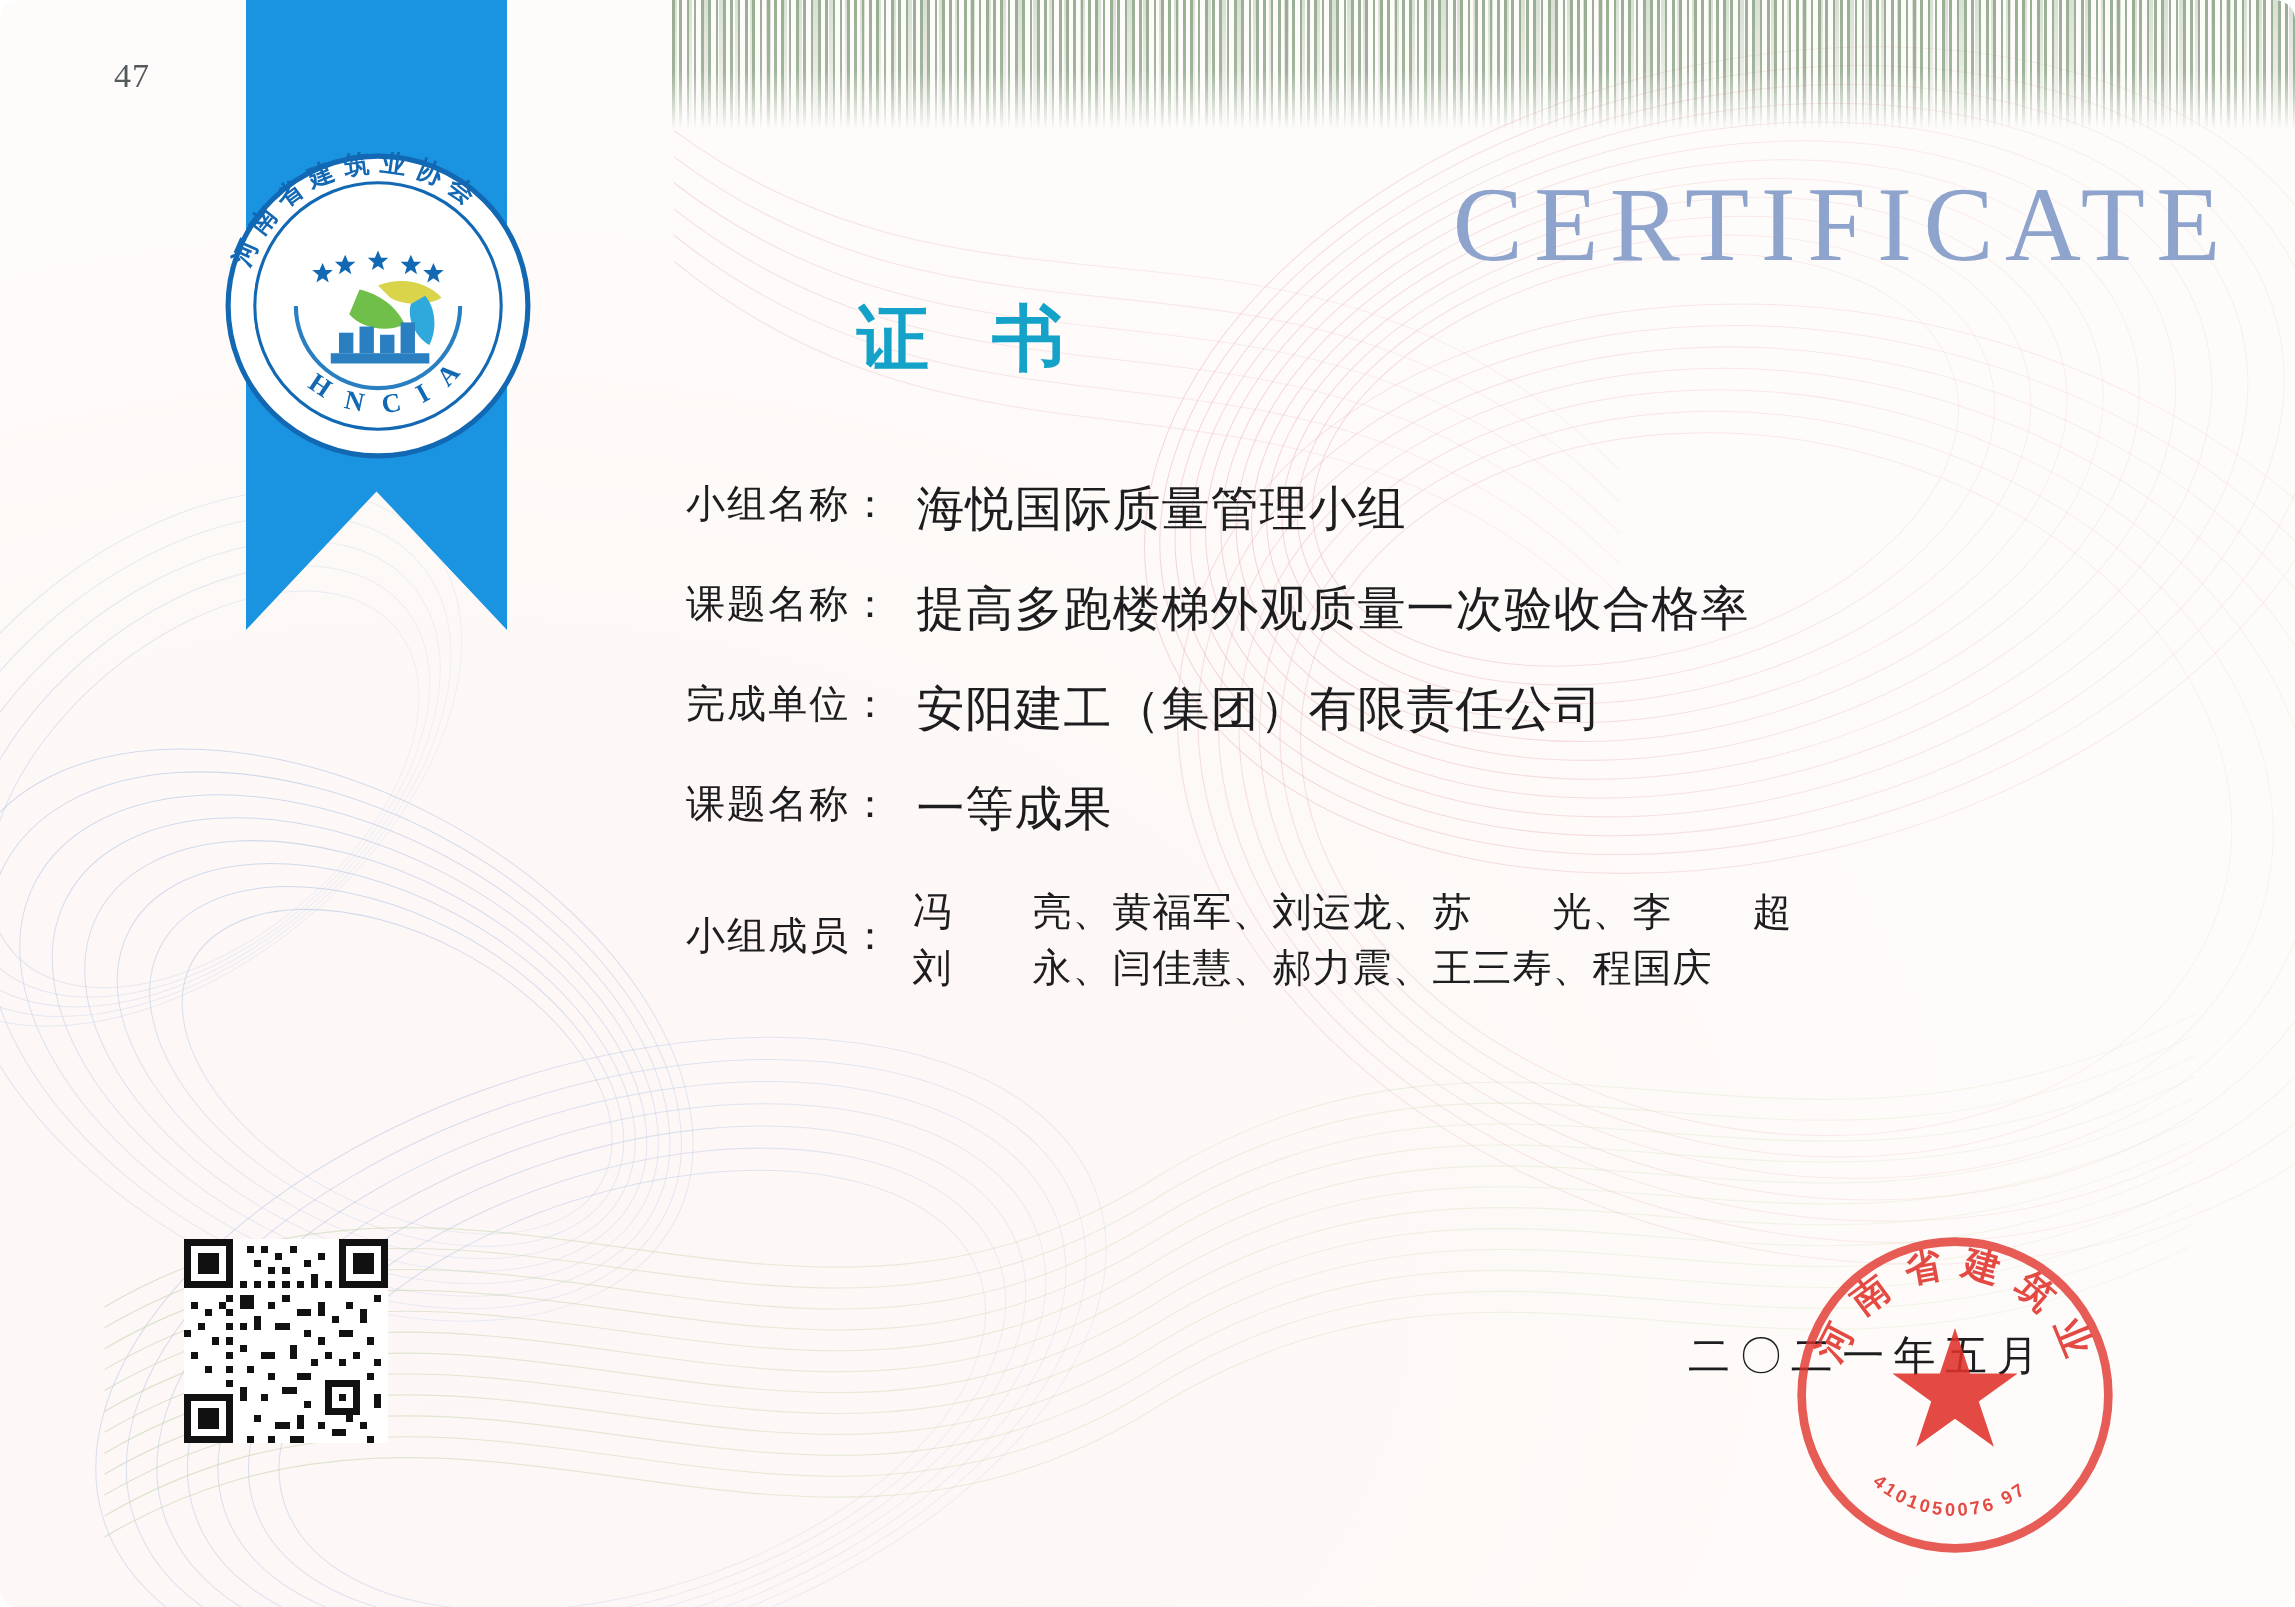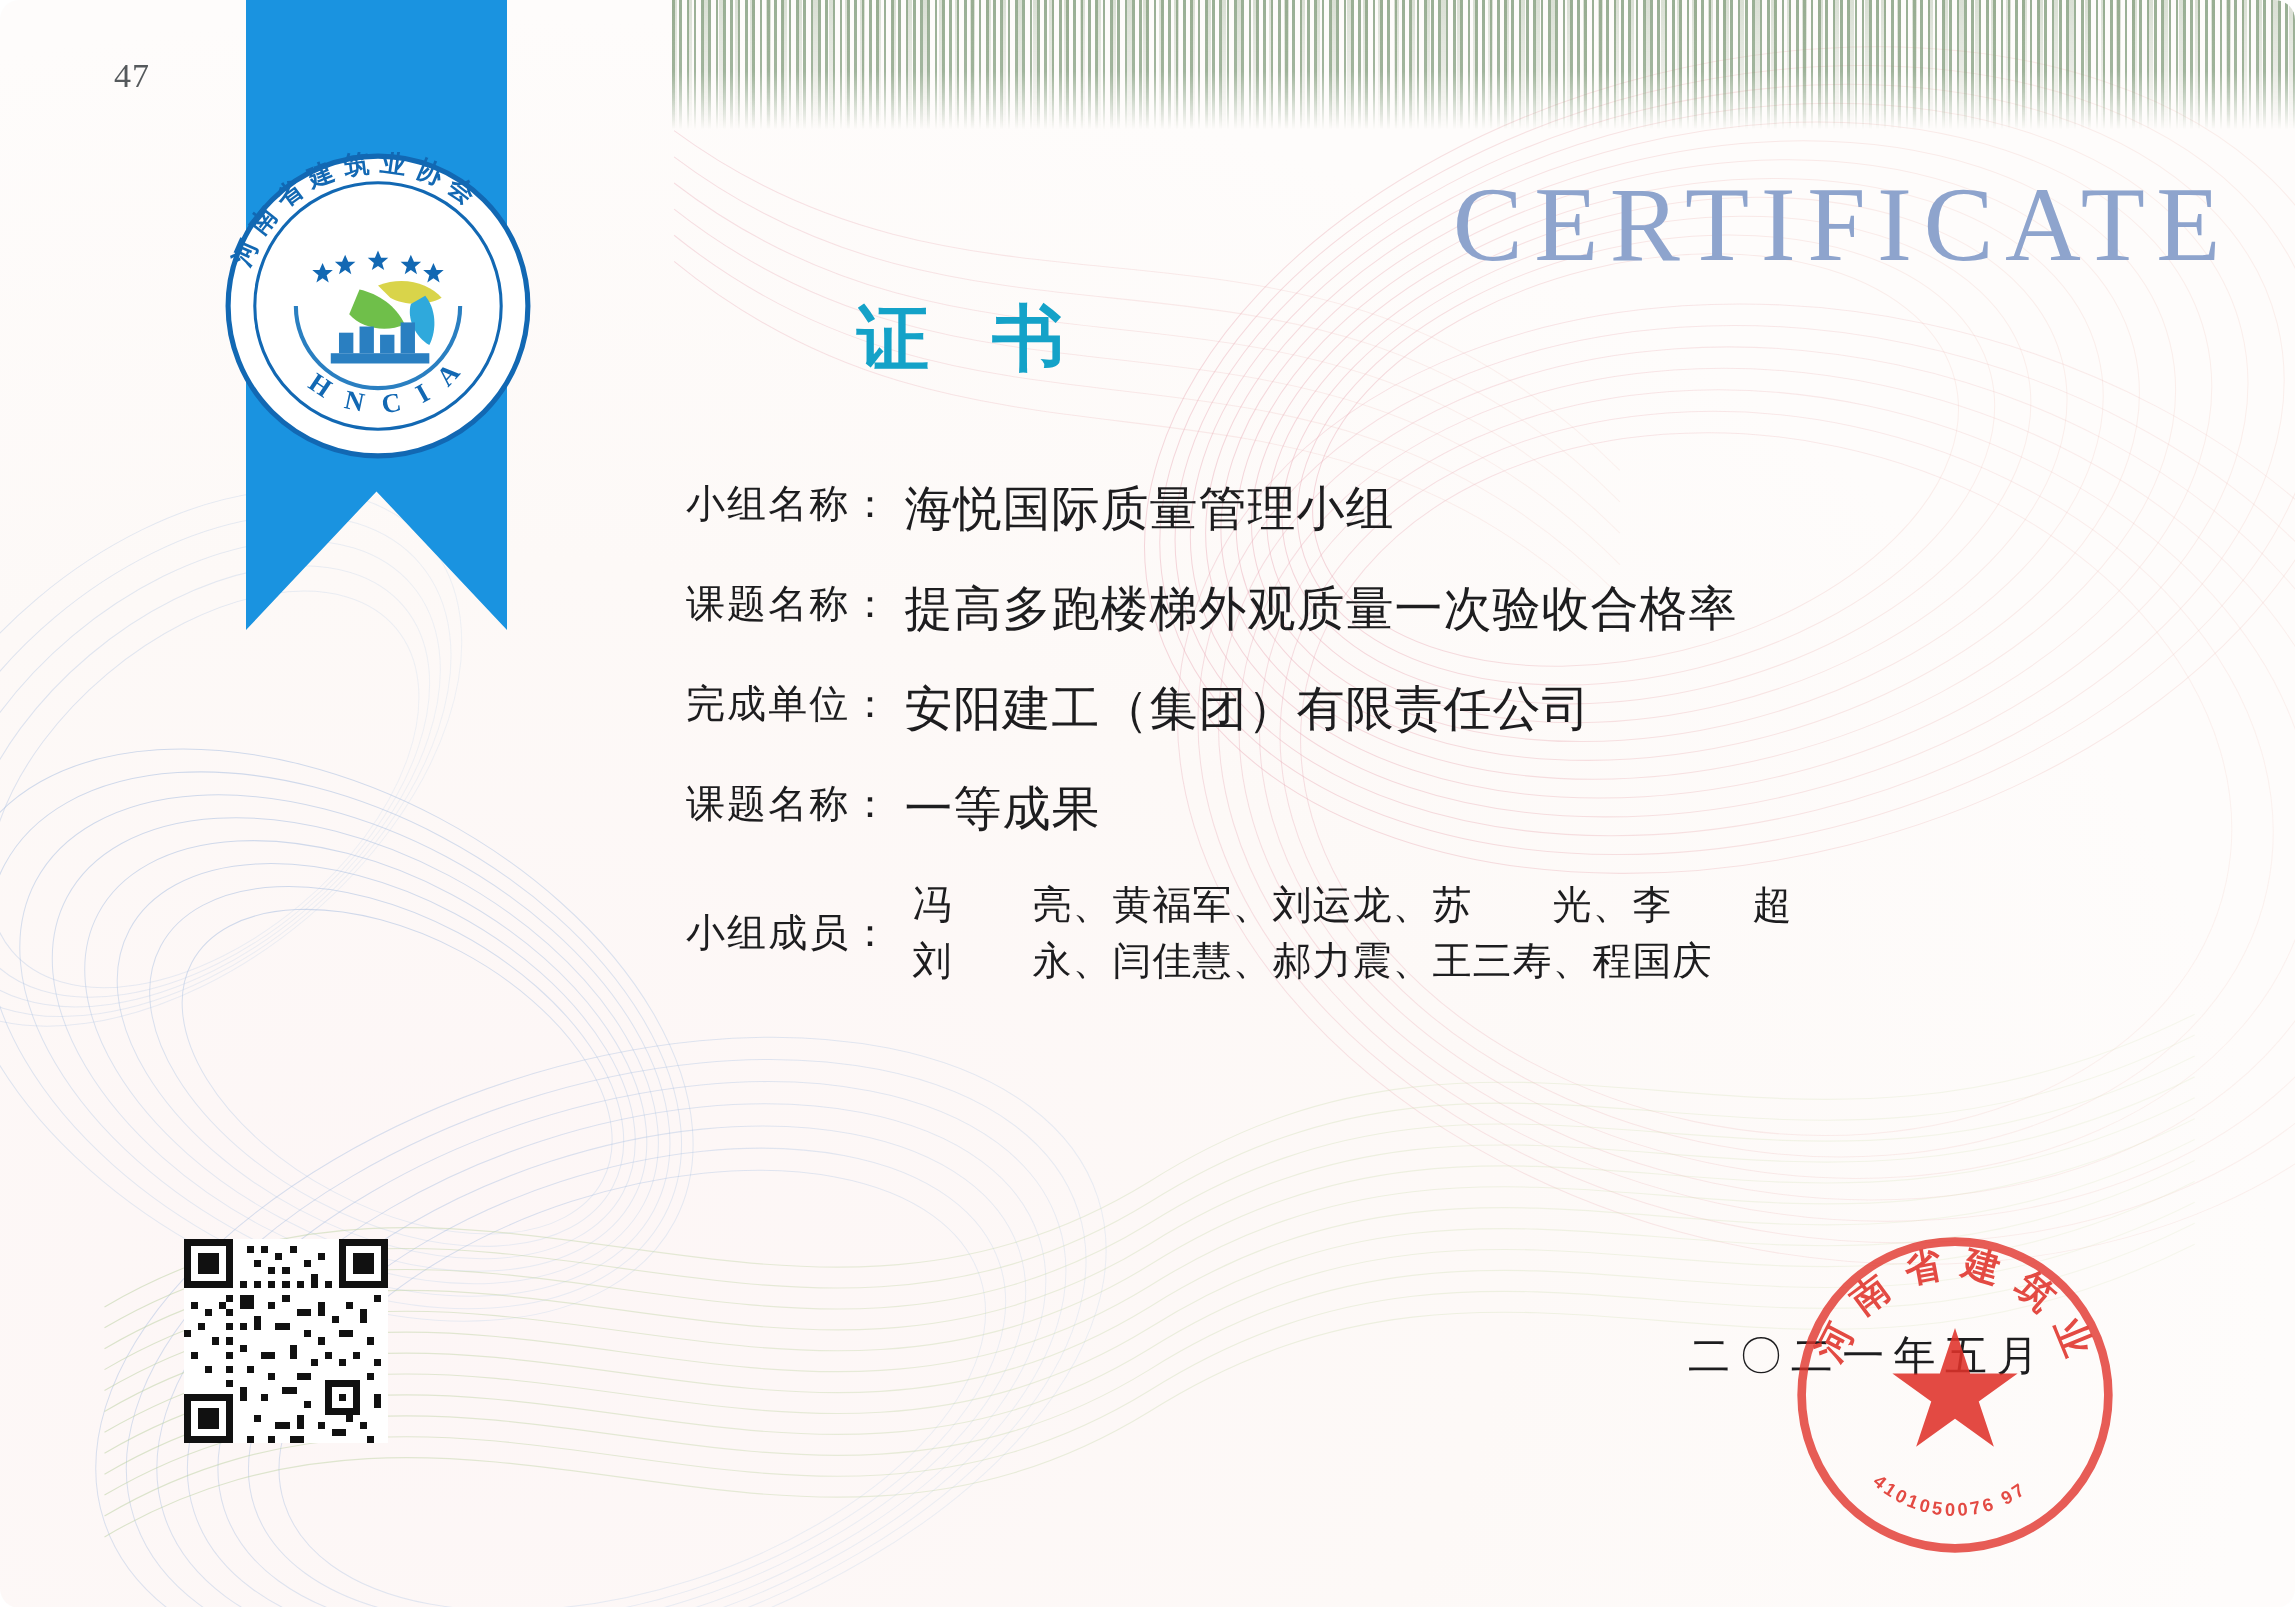--- a/index.html
+++ b/index.html
@@ -132,20 +132,21 @@
   }
 
   .fields {
     margin-top: 99px;
     margin-left: 22px;
   }
   .field-row {
     display: flex;
     align-items: flex-start;
     margin-bottom: 36px;
+    gap: 12px;
   }
   .field-label {
     font-family: "DejaVu Sans", sans-serif;
     font-size: 39px;
     color: #1d1d1f;
     letter-spacing: 2.1px;
     white-space: nowrap;
     flex: 0 0 auto;
   }
   .field-value {
@@ -156,20 +157,21 @@
     margin-left: 13px;
     white-space: nowrap;
   }
   .members-block {
     display: flex;
     align-items: center;
     margin-top: 15.7px;
   }
   .members-lines {
     margin-left: 21px;
+    margin-top: 7px;
   }
   .members-lines .mline {
     font-family: "DejaVu Sans", sans-serif;
     font-size: 39px;
     color: #1d1d1f;
     letter-spacing: 1px;
     white-space: nowrap;
     line-height: 1.42;
   }
 

